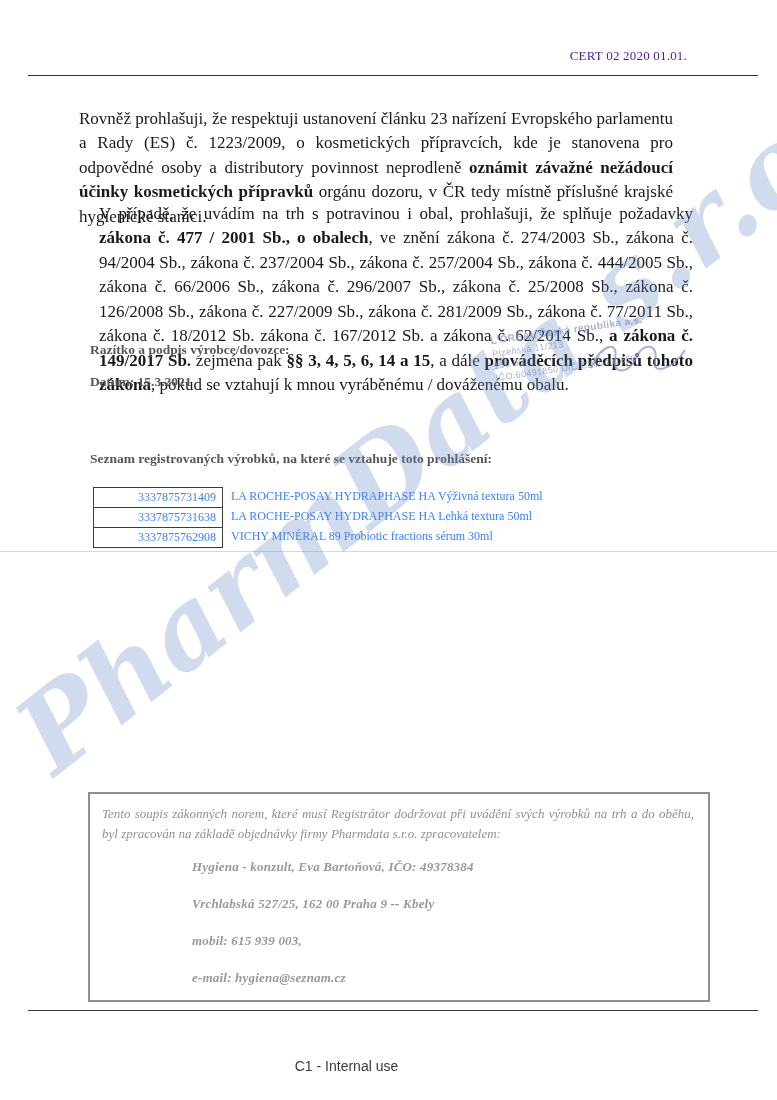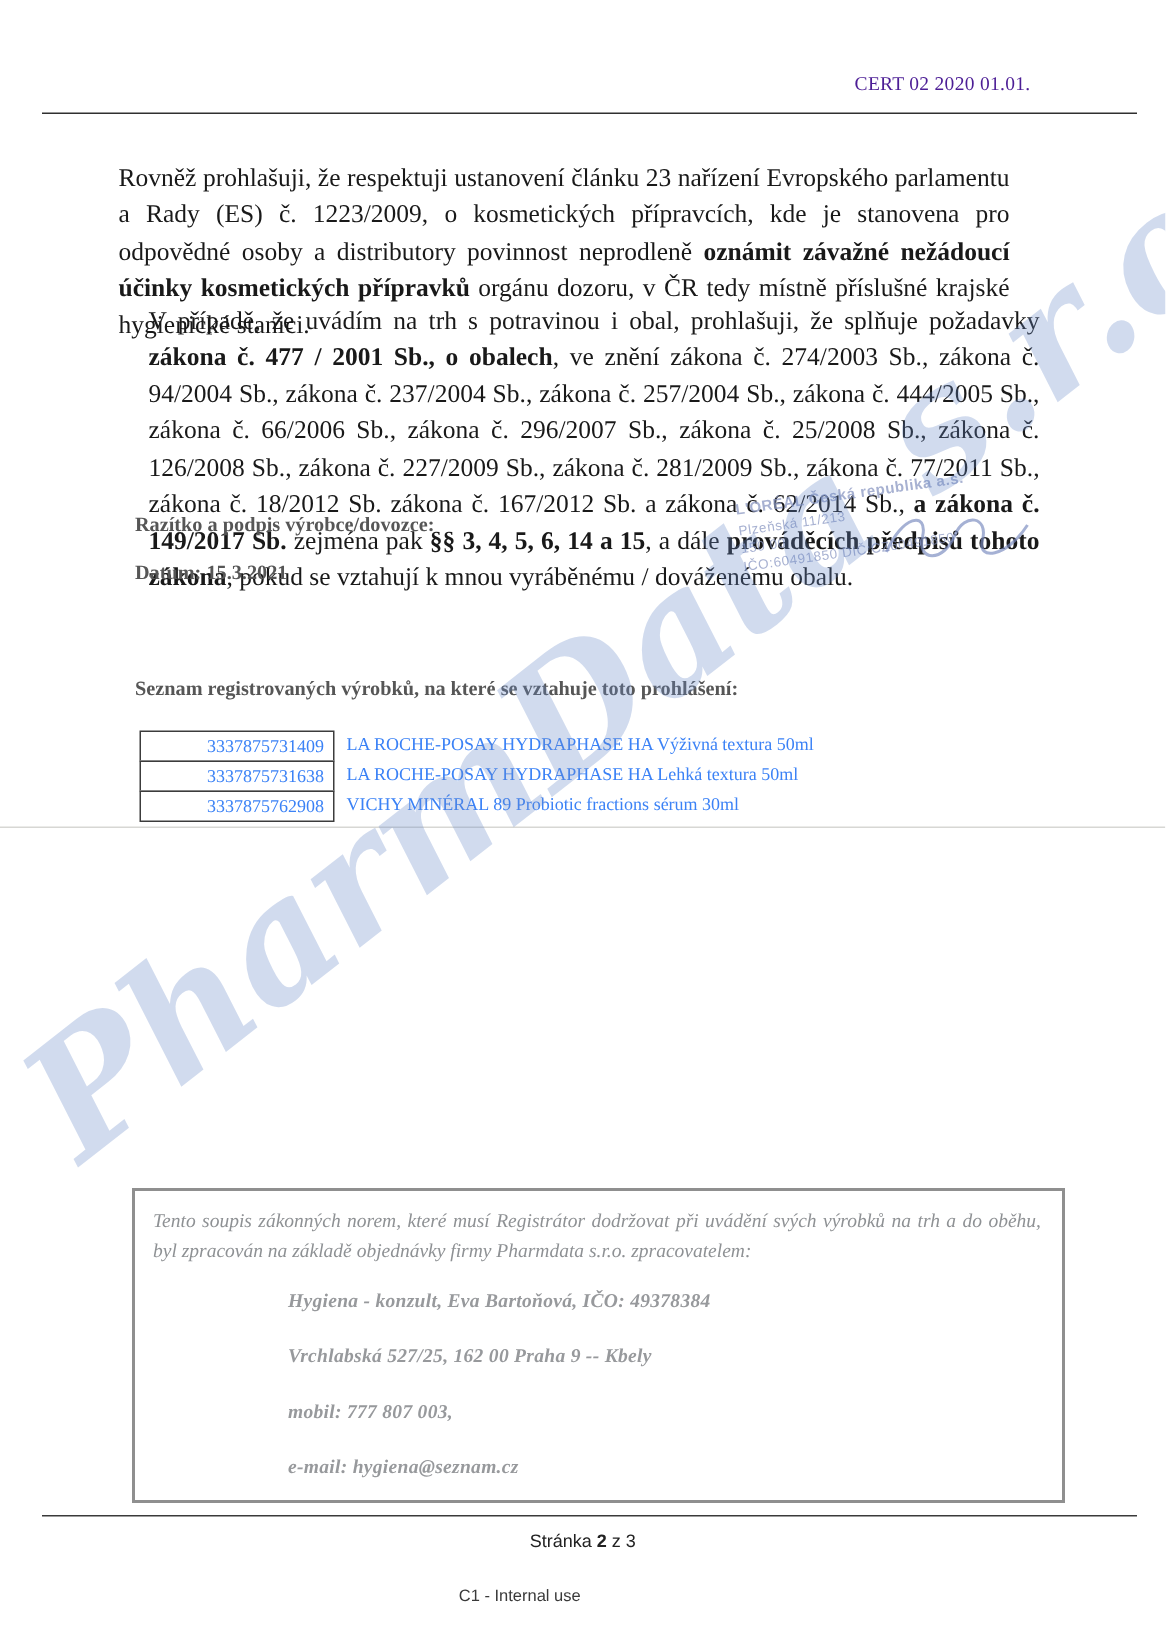--- a/index.html
+++ b/index.html
@@ -85,21 +85,21 @@
   .footline{
     position:absolute;top:1010px;left:28px;width:730px;height:1px;background:#3a3a3a;
   }
   .pageno{
     position:absolute;top:1020px;left:0;width:777px;text-align:center;
     font-family:"Liberation Sans", sans-serif;font-size:12px;color:#222;
   }
   .pageno b{font-weight:bold;}
   .classif{
     position:absolute;top:1058px;left:0;width:693px;text-align:center;
-    font-family:"Liberation Sans", sans-serif;font-size:11px;color:#3a3a3a;
+    font-family:"Liberation Sans", sans-serif;font-size:14px;color:#3a3a3a;
   }
 </style>
 </head>
 <body>
 
 <div class="page">
 
   <div class="cert">CERT 02 2020 01.01.</div>
   <div class="topline"></div>
 
@@ -139,23 +139,22 @@
   </div>
 
   <div class="scanline"></div>
 
   <div class="watermark">PharmData s.r.o.</div>
 
   <div class="infobox">
     <p class="intro">Tento soupis zákonných norem, které musí Registrátor dodržovat při uvádění svých výrobků na trh a do oběhu, byl zpracován na základě objednávky firmy Pharmdata s.r.o. zpracovatelem:</p>
     <div class="iline">Hygiena - konzult, Eva Bartoňová, IČO: 49378384</div>
     <div class="iline">Vrchlabská 527/25, 162 00  Praha 9 -- Kbely</div>
-    <div class="iline">mobil: 777 807 003,</div>
+    <div class="iline">mobil: 615 939 003,</div>
     <div class="iline">e-mail: hygiena@seznam.cz</div>
   </div>
 
   <div class="footline"></div>
 
-  <div class="pageno"><span>Stránka </span><b>2</b><span> z </span><span>3</span></div>
 
   <div class="classif">C1 - Internal use</div>
 
 </div>
 
 </body></html>

